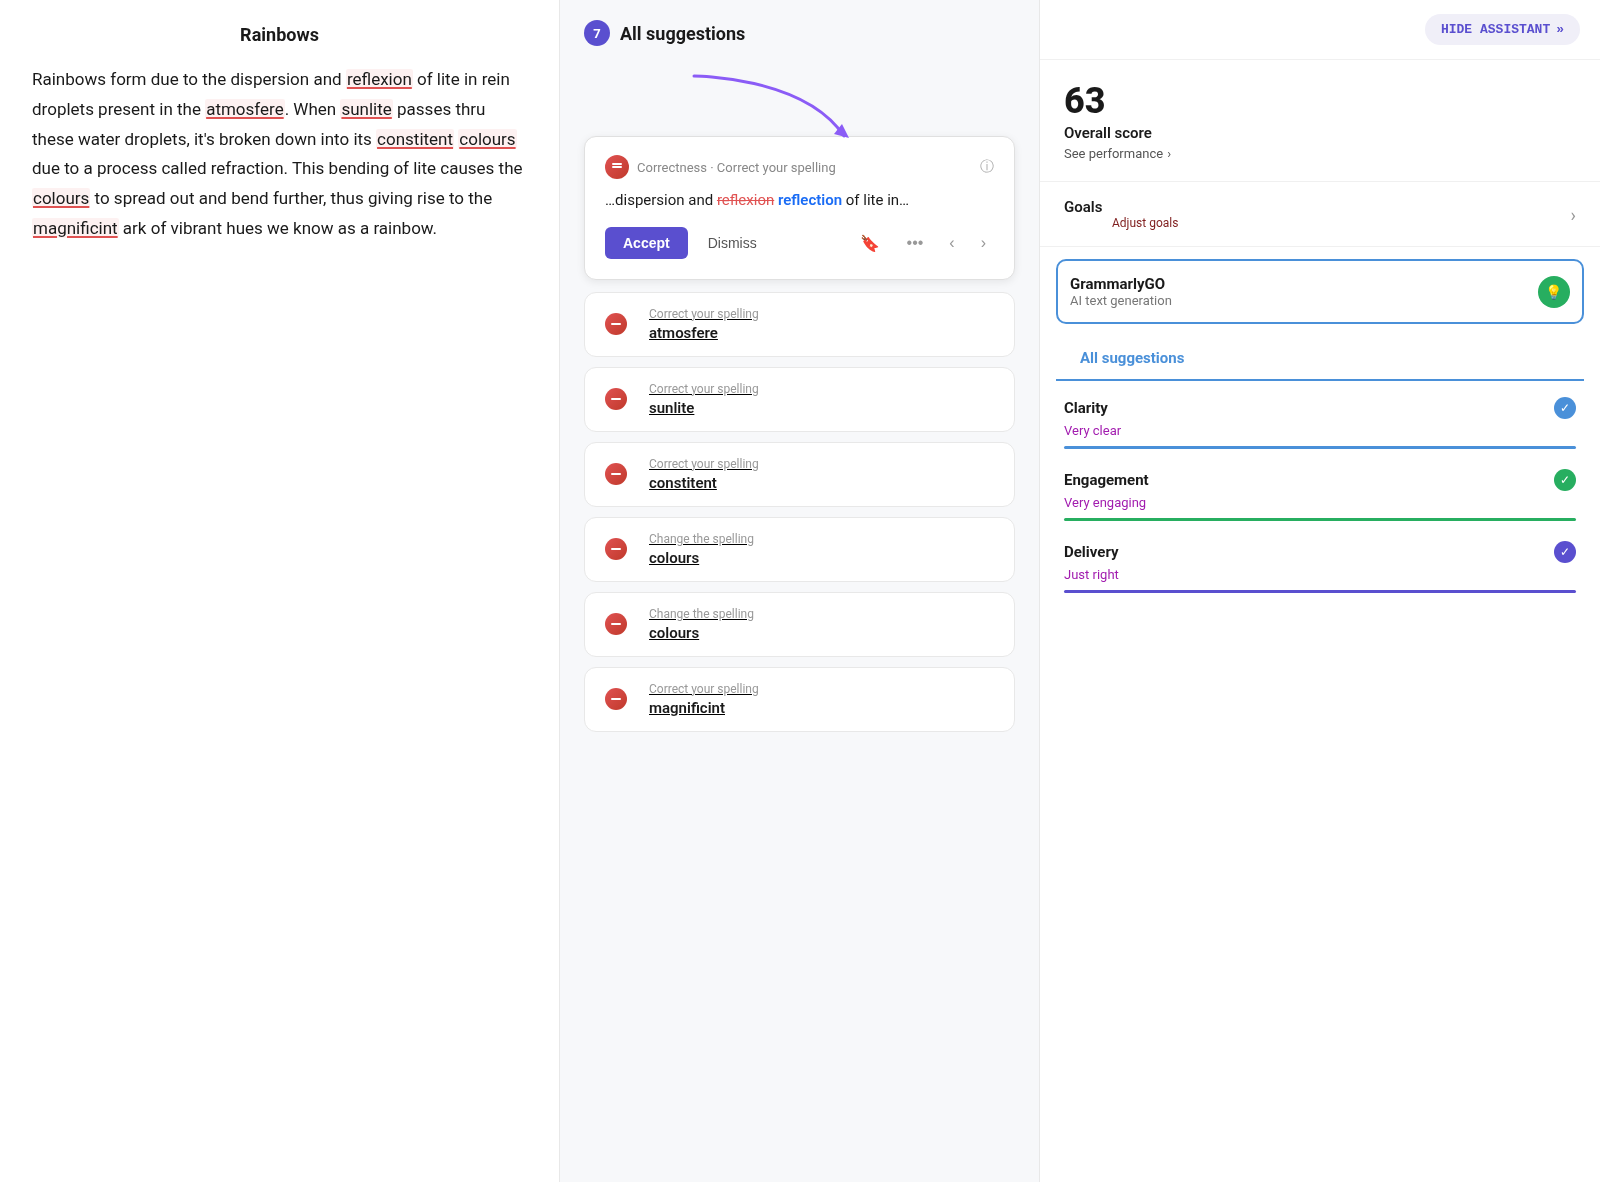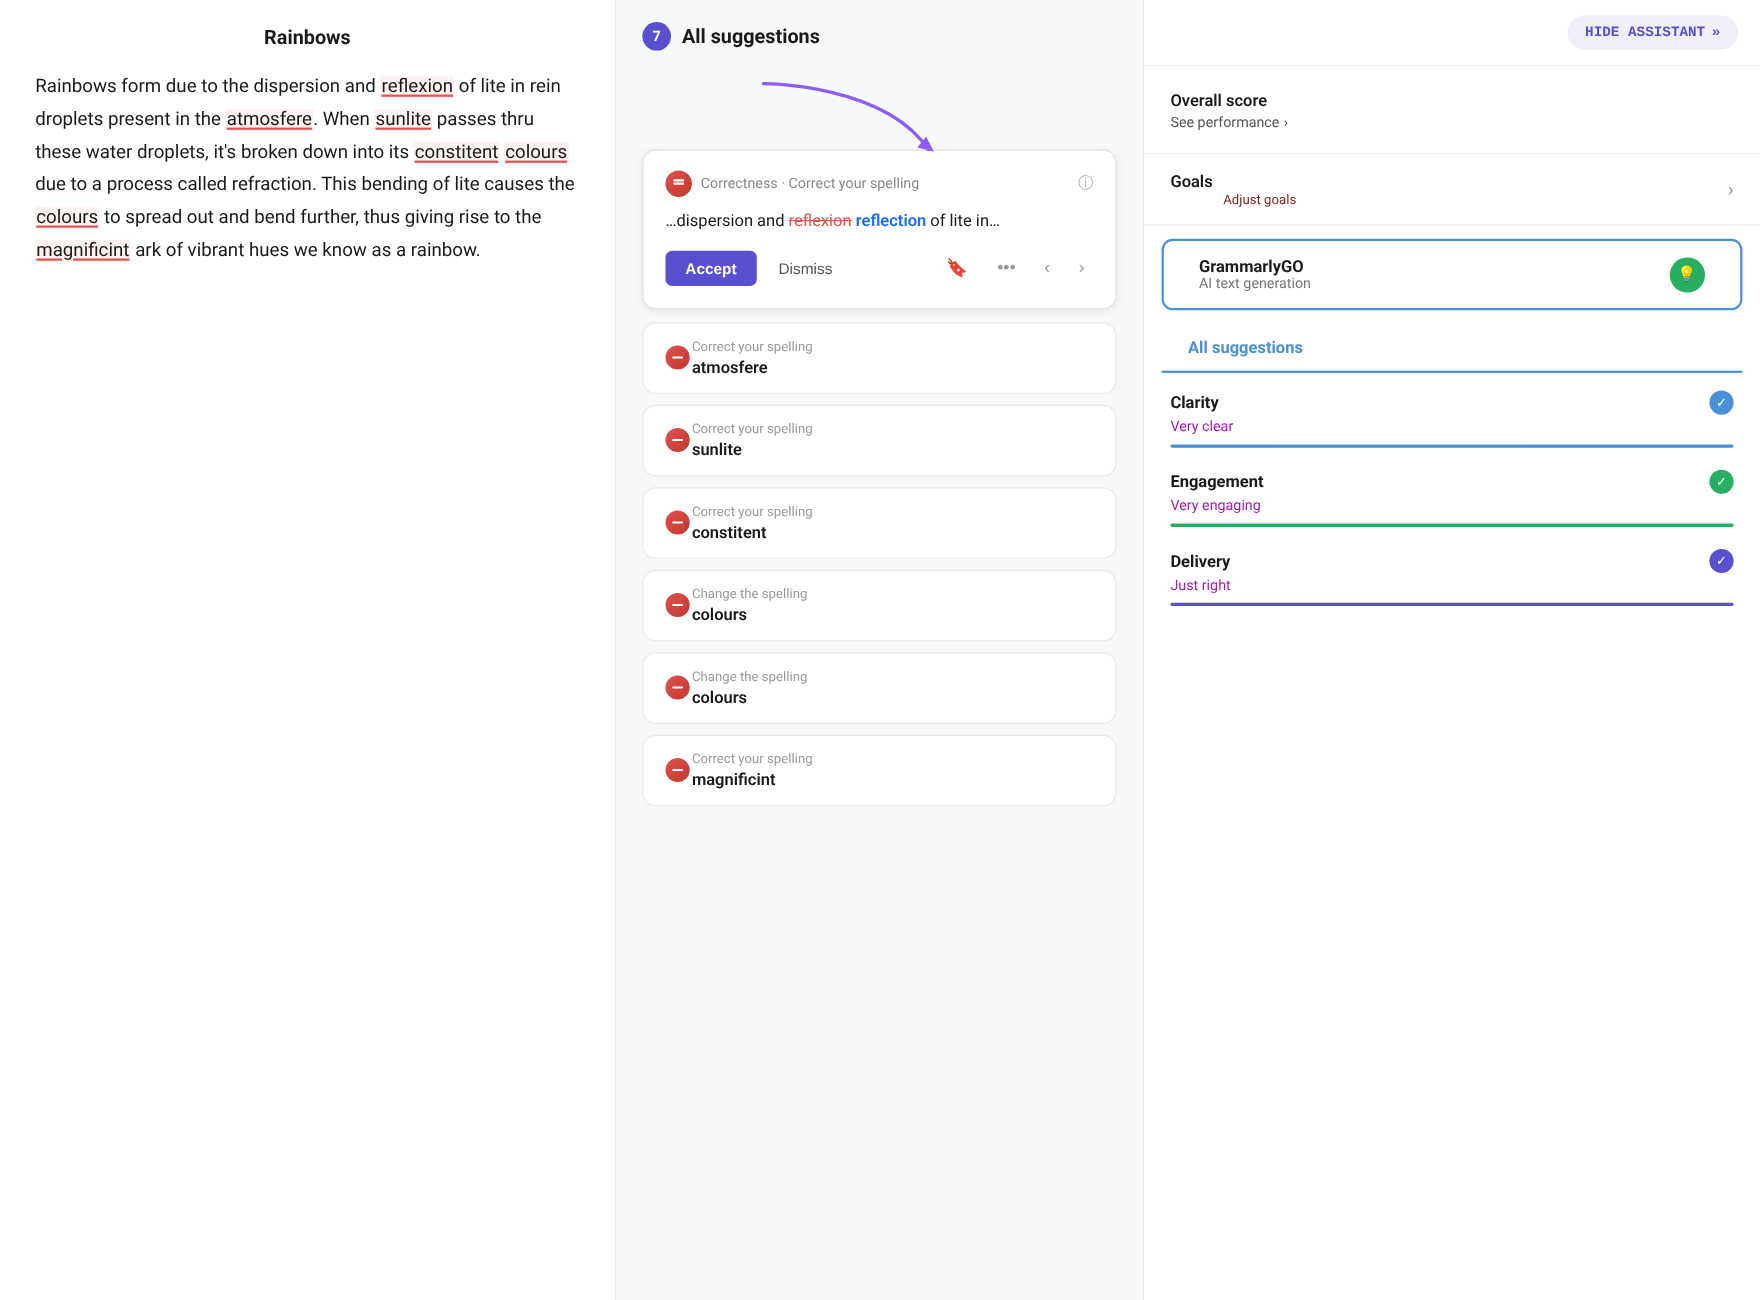--- a/index.html
+++ b/index.html
@@ -204,21 +204,22 @@
       font-size: 16px;
       cursor: pointer;
       padding: 6px 8px;
     }
 
     .card-actions-spacer { flex: 1; }
 
     .suggestion-item-header {
       display: flex;
       align-items: center;
-      gap: 2px;
+      gap: 22px;
+      text-decoration: underline;
     }
 
     .suggestion-item-type {
       font-size: 12px;
       color: #999;
       margin-bottom: 3px;
     }
 
     .suggestion-item-word {
       font-size: 15px;
@@ -299,21 +300,21 @@
       color: #1a1a1a;
     }
 
     .goals-sublabel {
       font-size: 12px;
       color: #7f1d1d;
       margin-left: 48px;
     }
 
     .grammarly-go-section {
-      padding: 14px 32px;
+      padding: 14px 12px;
       border: 2px solid #4a90d9;
       border-radius: 10px;
       margin: 12px 16px;
       display: flex;
       align-items: center;
       justify-content: space-between;
       cursor: pointer;
     }
 
     .grammarly-go-title {
@@ -563,20 +564,21 @@
 
 <div class="assistant-panel">
   <div class="assistant-header">
     <button class="hide-assistant-btn">
       <span>HIDE ASSISTANT</span>
       <span>»</span>
     </button>
   </div>
 
   <div class="score-section">
+    <div class="score-number">63</div>
     <div class="score-label">Overall score</div>
     <div class="score-link">
       <span>See performance</span>
       <span>›</span>
     </div>
   </div>
 
   <div class="goals-section">
     <div>
       <div class="goals-label">Goals</div>

